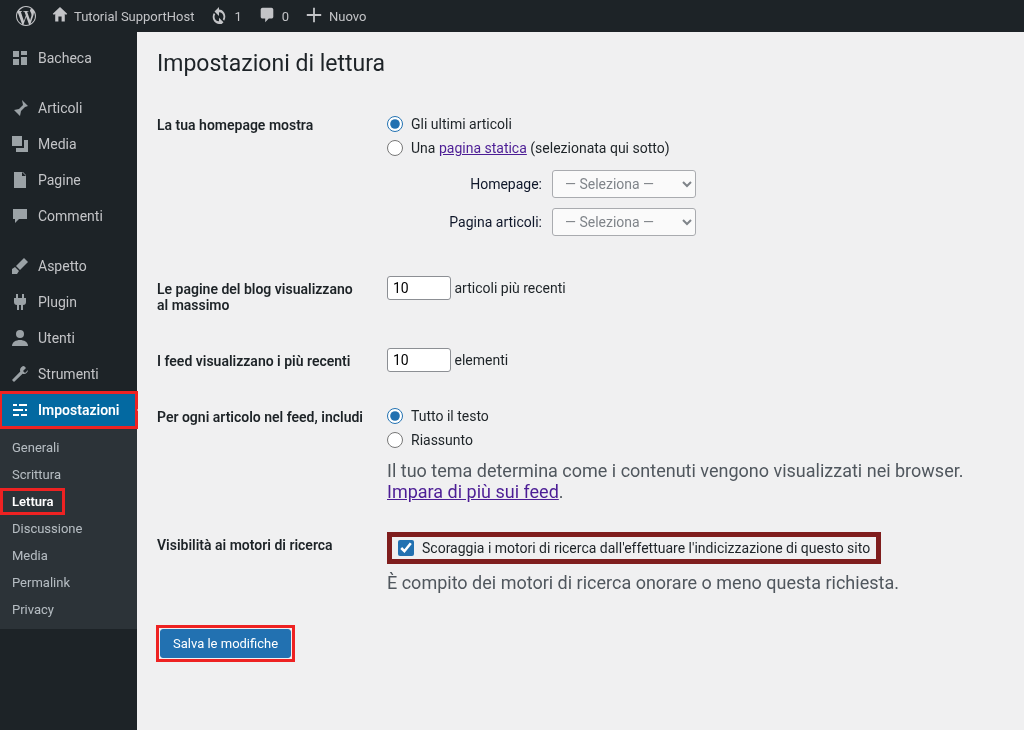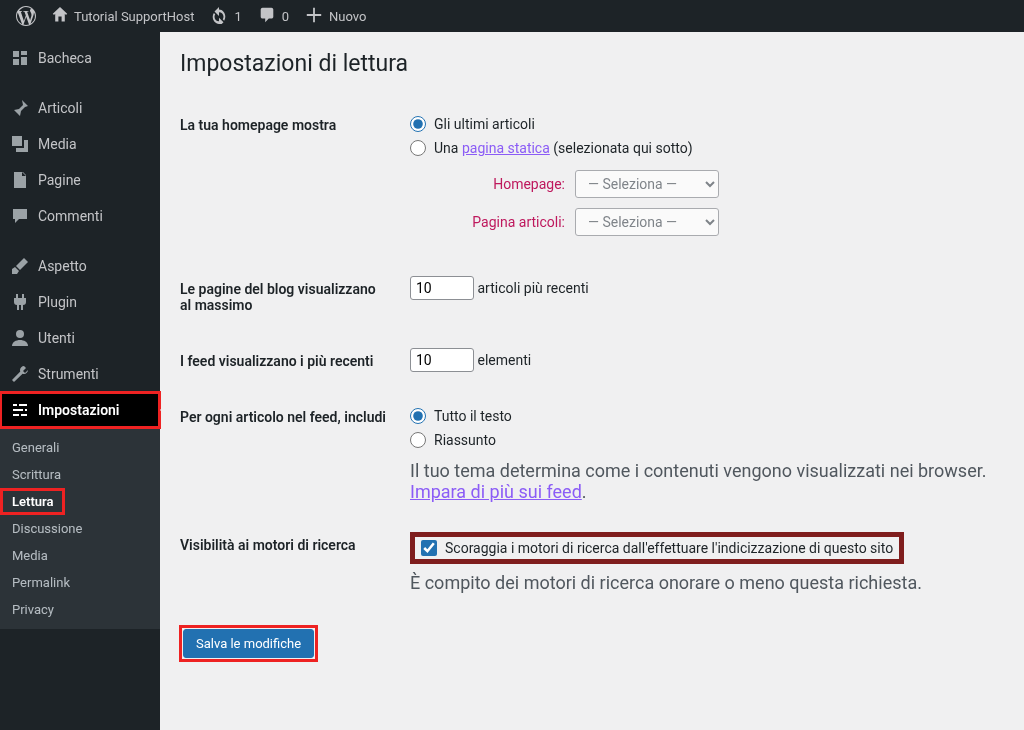--- a/index.html
+++ b/index.html
@@ -3,41 +3,41 @@
 <meta charset="utf-8">
 <style>
 * { margin: 0; padding: 0; box-sizing: border-box; font-family: -apple-system, BlinkMacSystemFont, "Segoe UI", Roboto, sans-serif; }
 body { background: #f0f0f1; color: #1d2327; font-size: 13px; width: 1024px; height: 730px; overflow: hidden; }
 .toolbar { background: #1d2327; color: #c3c4c7; height: 32px; display: flex; align-items: center; padding: 0 8px; font-size: 13px; }
 .toolbar-item { display: flex; align-items: center; gap: 6px; padding: 0 8px; height: 32px; cursor: pointer; }
 .toolbar .wp-logo svg { width: 20px; height: 20px; fill: #c3c4c7; }
 .toolbar .home-icon svg { width: 16px; height: 16px; fill: #c3c4c7; }
 .toolbar .refresh-icon svg, .toolbar .comment-icon svg, .toolbar .plus-icon svg { width: 18px; height: 18px; fill: #c3c4c7; }
 .wrap { display: flex; height: calc(100% - 32px); }
-.sidebar { background: #1d2327; width: 160px; flex-shrink: 0; color: #c3c4c7; padding-top: 8px; }
+.sidebar { background: #1d2327; width: 137px; flex-shrink: 0; color: #c3c4c7; padding-top: 8px; }
 .menu-item { display: flex; align-items: center; gap: 8px; padding: 8px 10px; cursor: pointer; font-size: 14px; position: relative; }
 .menu-item svg { width: 20px; height: 20px; fill: rgba(240,246,252,0.6); flex-shrink: 0; }
-.menu-item.current { background: #000000; color: #fff; font-weight: 600; }
+.menu-item.current { background: #0369a1; color: #fff; font-weight: 600; }
 .menu-item.current svg { fill: #fff; }
 .menu-item.current::after { content: ""; position: absolute; right: -8px; top: 50%; transform: translateY(-50%); border: 8px solid transparent; border-right-color: #f0f0f1; }
 .submenu { background: #2c3338; padding: 6px 0; }
 .submenu-item { display: block; padding: 6px 12px; color: rgba(240,246,252,0.7); cursor: pointer; font-size: 13px; }
 .submenu-item.current { color: #fff; font-weight: 600; }
 .menu-sep { height: 14px; }
 .hl-red { outline: 3px solid #e22; outline-offset: -2px; }
 .content { flex: 1; padding: 10px 20px 20px; overflow-y: auto; background: #f0f0f1; }
 h1 { font-size: 23px; font-weight: 400; margin: 8px 0 20px; color: #1d2327; }
 .form-table { width: 100%; border-collapse: collapse; }
 .form-table th { text-align: left; vertical-align: top; width: 220px; padding: 20px 10px 20px 0; font-weight: 600; font-size: 14px; color: #1d2327; }
 .form-table td { padding: 15px 10px; font-size: 14px; color: #1d2327; vertical-align: top; }
 .radio-row, .check-row { display: flex; align-items: center; gap: 8px; padding: 4px 0; }
 input[type=radio], input[type=checkbox] { width: 16px; height: 16px; accent-color: #2271b1; cursor: pointer; }
-.link { color: #8b5cf6; text-decoration: underline; cursor: pointer; }
+.link { color: #4c1d95; text-decoration: underline; cursor: pointer; }
 .select-wrap { display: flex; align-items: center; gap: 10px; margin: 10px 0 10px 40px; }
-.select-label { width: 115px; text-align: right; font-size: 14px; color: #be185d; }
+.select-label { width: 115px; text-align: right; font-size: 14px; color: #0f172a; }
 select { padding: 4px 24px 4px 8px; border: 1px solid #8c8f94; border-radius: 3px; background: #fff; font-size: 14px; color: #50575e; cursor: pointer; }
 input[type=number] { width: 64px; padding: 3px 5px; border: 1px solid #8c8f94; border-radius: 3px; font-size: 14px; }
 .desc { color: #50575e; font-size: 18px; margin-top: 8px; }
 .submit-btn { background: #2271b1; color: #fff; border: 1px solid #2271b1; border-radius: 3px; padding: 6px 12px; font-size: 13px; cursor: pointer; }
 .submit-row { margin-top: 18px; display: inline-block; padding: 3px; }
 .hl-red-box { border: 5px solid #7f1d1d; padding: 3px 6px; display: inline-flex; align-items: center; }
 .collapse-item { display: flex; align-items: center; gap: 8px; padding: 10px; cursor: pointer; color: rgba(240,246,252,0.7); }
 .collapse-item svg { width: 20px; height: 20px; fill: rgba(240,246,252,0.6); }
 </style>
 </head>

